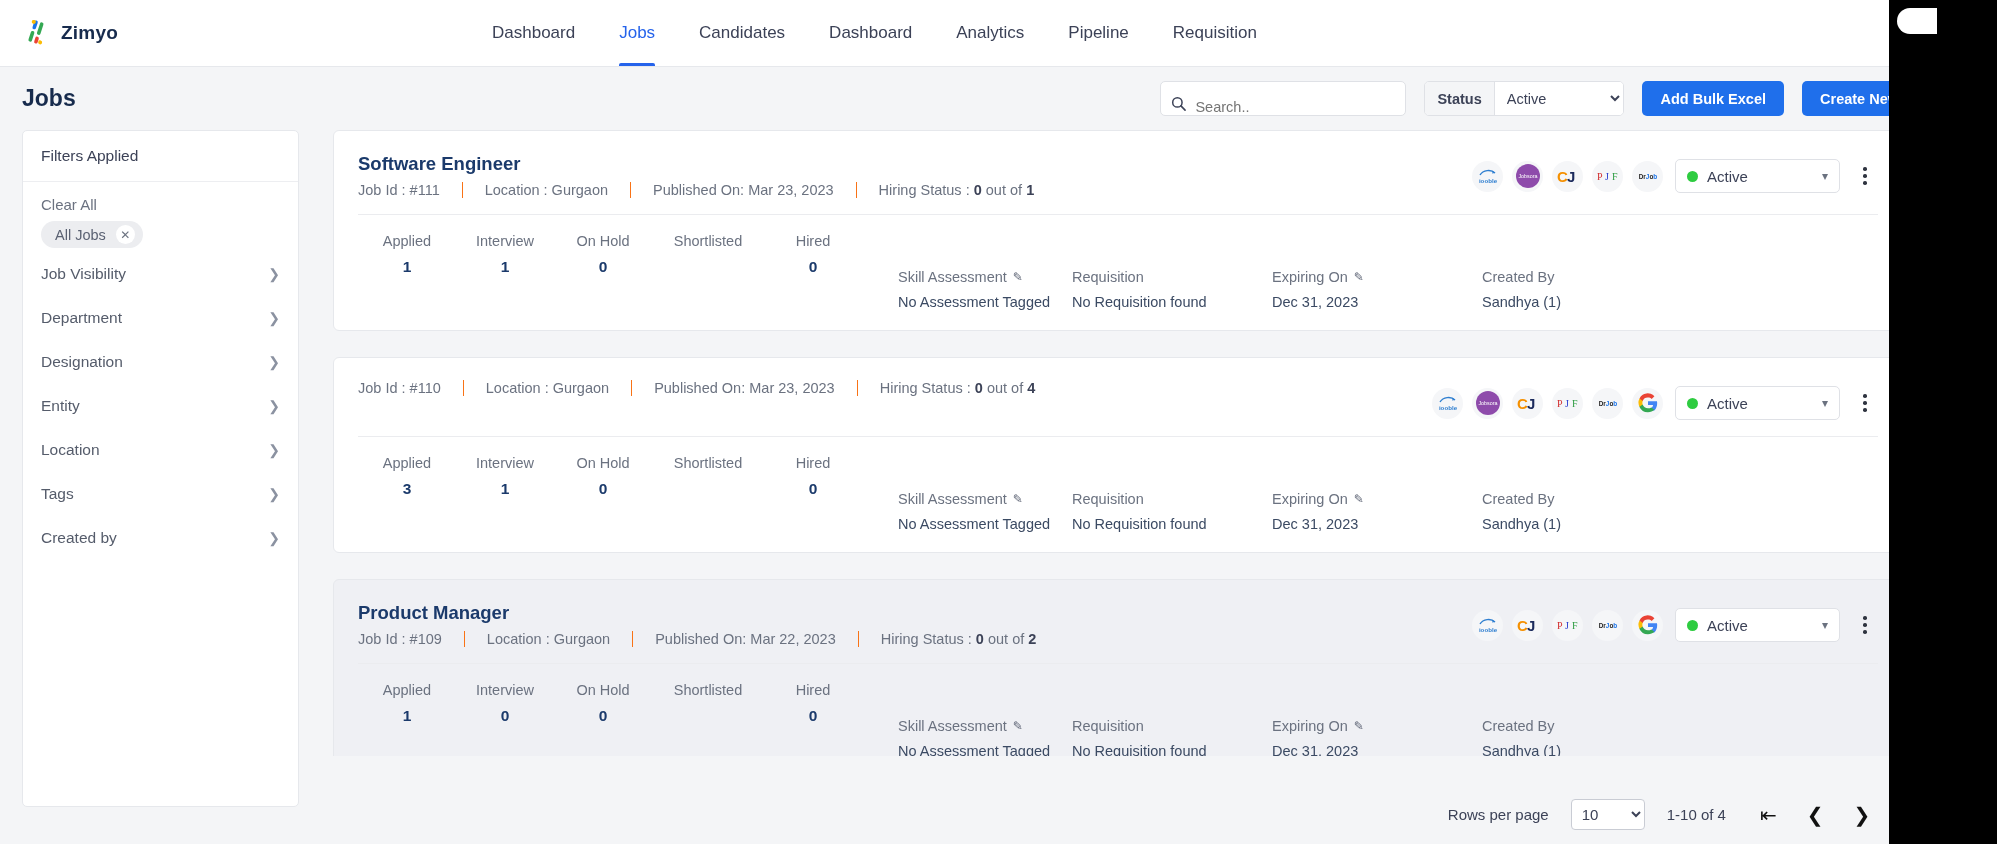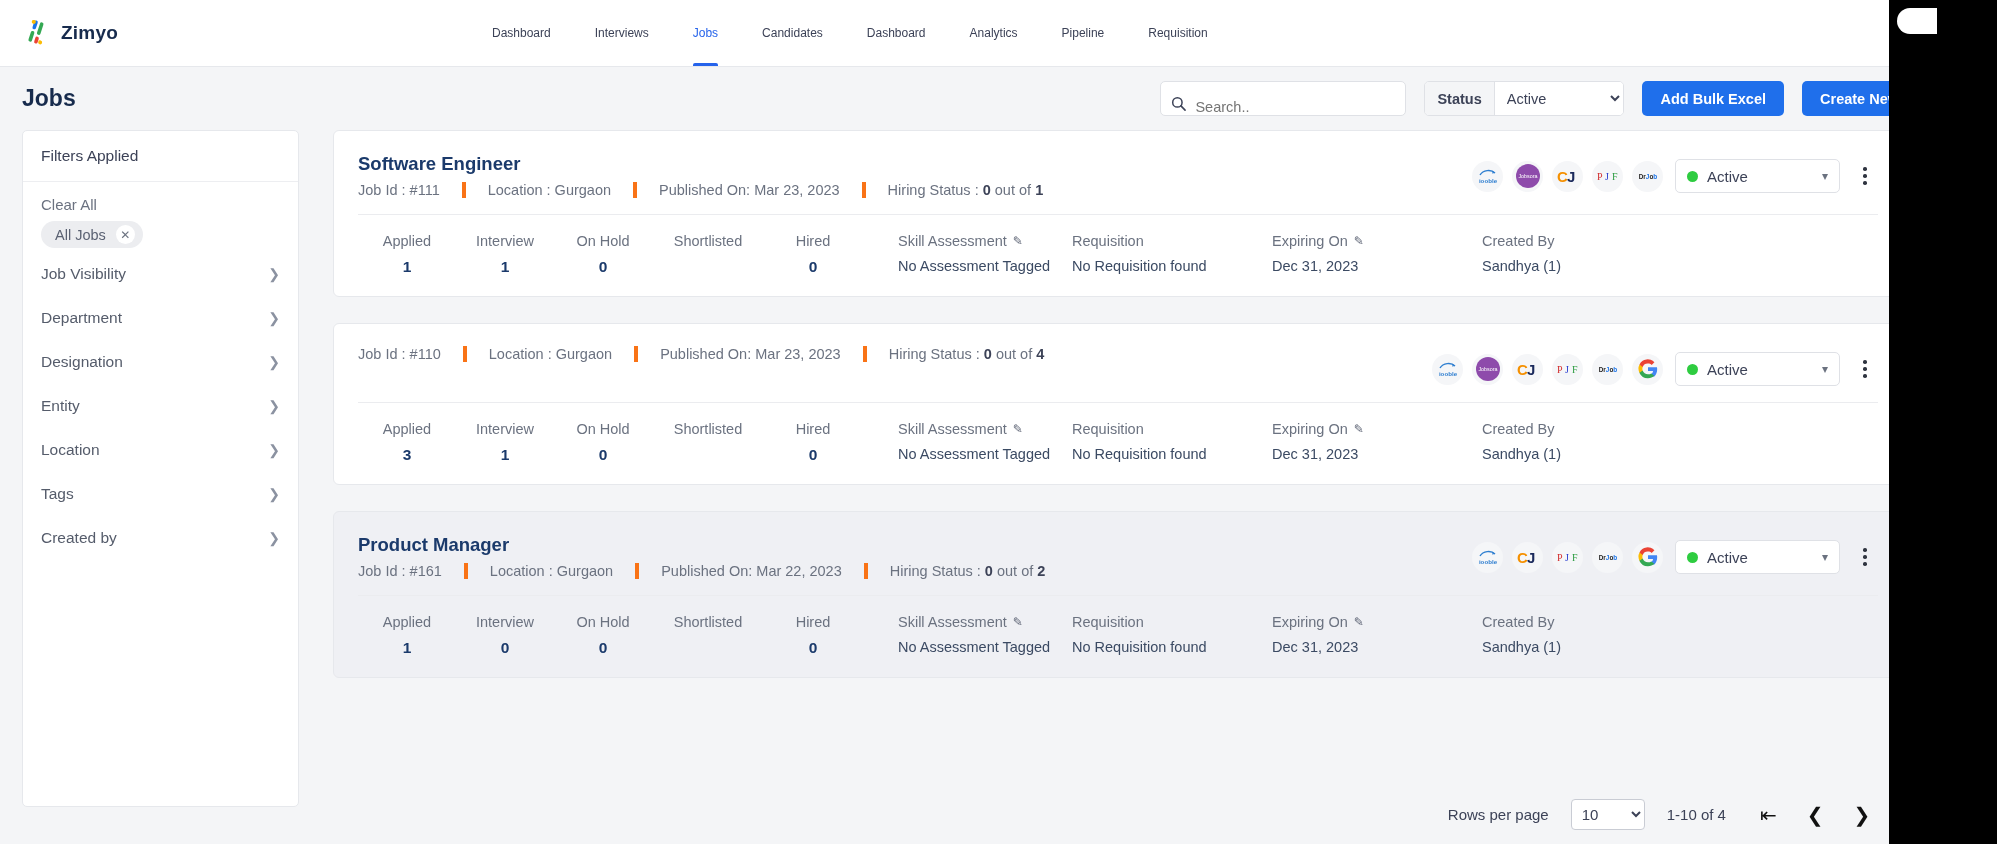--- a/index.html
+++ b/index.html
@@ -22,21 +22,21 @@
     display: flex;
     align-items: center;
     border-bottom: 1px solid #e6e8ec;
     position: relative;
   }
   .brand { display: flex; align-items: center; gap: 9px; padding-left: 26px; width: 470px; }
   .brand-logo { width: 26px; height: 26px; position: relative; display:block; }
   .brand-name { font-size: 19px; font-weight: bold; color: #172b4d; letter-spacing: .2px; }
   .nav { display: flex; align-items: center; gap: 0px; height: 100%; }
   .nav-item {
-    font-size: 12px; color: #3c4257; padding: 0 22px; height: 100%;
+    font-size: 17px; color: #3c4257; padding: 0 22px; height: 100%;
     display: flex; align-items: center; cursor: pointer; position: relative;
   }
   .nav-item.active { color: #2563eb; }
   .nav-item.active::after {
     content: ""; position: absolute; left: 22px; right: 22px; bottom: 0;
     height: 3px; background: #2563eb; border-radius: 2px 2px 0 0;
   }
   
   .page-head {
     height: 63px; display: flex; align-items: center; padding: 0 26px 0 22px;
@@ -94,21 +94,21 @@
     flex: 1; position: relative; padding-right: 14px; overflow: hidden;
   }
   .card {
     background: #fff; border: 1px solid #e6e8ec; border-radius: 6px; margin-bottom: 26px;
     padding: 0 24px;
   }
   .card.selected { background: #eff0f4; }
   .card-top { display: flex; align-items: flex-start; padding: 22px 0 16px 0; }
   .card-title { font-size: 18.5px; font-weight: bold; color: #1b3a6b; margin-bottom: 7px; }
   .meta-row { display: flex; align-items: center; font-size: 14.5px; color: #6b7280; }
-  .meta-cell { padding-right: 22px; margin-right: 22px; border-right: 4px solid #f97316; }
+  .meta-cell { padding-right: 22px; margin-right: 22px; border-right: 1px solid #f97316; }
   .meta-cell:last-child { border-right: 0; }
   .meta-cell b { color: #3c4257; }
   .card-right { margin-left: auto; display: flex; align-items: center; gap: 12px; padding-top: 6px; }
   .portals { display: flex; align-items: center; gap: 9px; }
   .portal {
     width: 31px; height: 31px; border-radius: 50%; background: #f5f6f8;
     display: flex; align-items: center; justify-content: center; overflow: hidden;
   }
   .pill-select {
     width: 165px; height: 34px; border: 1px solid #dfe1e6; border-radius: 5px; background: #fff;
@@ -118,21 +118,21 @@
   .pill-text { font-size: 15px; color: #3c4257; }
   .pill-chev { margin-left: auto; color: #6b7280; font-size: 12px; }
   .kebab { width: 26px; display: flex; flex-direction: column; align-items: center; gap: 3.5px; cursor: pointer; }
   .kebab i { width: 3.5px; height: 3.5px; border-radius: 50%; background: #2f3440; display: block; }
   .card-divider { height: 1px; background: #ebecef; }
   .stats { display: flex; padding: 18px 0 20px 0; }
   .stat { text-align: center; }
   .stat-label { font-size: 14.5px; color: #6b7280; margin-bottom: 9px; white-space: nowrap; }
   .stat-value { font-size: 15.5px; font-weight: bold; color: #1b3a6b; }
   .stat.w1 { width: 98px; }
-  .stat.wide { text-align: left; }
+  .stat.wide { text-align: left; margin-top: 36px; }
   .stat.wide .stat-label { display: flex; align-items: center; gap: 6px; }
   .stat-sub { font-size: 14.5px; color: #3b4a63; white-space: nowrap; }
   .pencil { font-size: 12px; color: #5a6172; cursor: pointer; }
   
   .scrollbar {
     position: absolute; right: 0; top: 4px; width: 6px; height: 560px;
     background: #c9cbd1; border-radius: 3px;
   }
   .scroll-track { position: absolute; right: 0; top: 0; width: 6px; height: 694px; background: #f0f1f3; }
   
@@ -169,21 +169,20 @@
             <rect x="11" y="17" width="3.6" height="7" rx="1.8" fill="#ea4335"></rect>
             <circle cx="4.6" cy="4" r="2" fill="#fbbc05"></circle>
             <circle cx="17" cy="21.6" r="2" fill="#fbbc05"></circle>
           </g>
         </svg>
       </span>
       <span class="brand-name">Zimyo</span>
     </div>
     <div class="nav" id="nav-host">
         <div class="nav-item">Dashboard</div>
-        <div class="nav-item">Interviews</div>
         <div class="nav-item active">Jobs</div>
         <div class="nav-item">Candidates</div>
         <div class="nav-item">Dashboard</div>
         <div class="nav-item">Analytics</div>
         <div class="nav-item">Pipeline</div>
         <div class="nav-item">Requisition</div>
       </div>
   </div>
 
   <div class="page-head">
@@ -463,21 +462,21 @@
                 <div class="stat-label">Created By</div>
                 <div class="stat-sub">Sandhya (1)</div>
               </div>
             </div>
           </div>
           <div class="card selected">
             <div class="card-top">
               <div>
                 <div class="card-title">Product Manager</div>
                 <div class="meta-row">
-                  <span class="meta-cell">Job Id : #161</span>
+                  <span class="meta-cell">Job Id : #109</span>
                   <span class="meta-cell">Location : Gurgaon</span>
                   <span class="meta-cell">Published On: Mar 22, 2023</span>
                   <span class="meta-cell"><span>Hiring Status : </span><b>0</b><span> out of </span><b>2</b></span>
                 </div>
               </div>
               <div class="card-right">
                 <div class="portals">
                   <span class="portal">
                     <svg width="24" height="24" viewBox="0 0 24 24">
                       <path d="M4 11c3-5 11-6 15-2" fill="none" stroke="#2f7fd0" stroke-width="1.4"></path>

